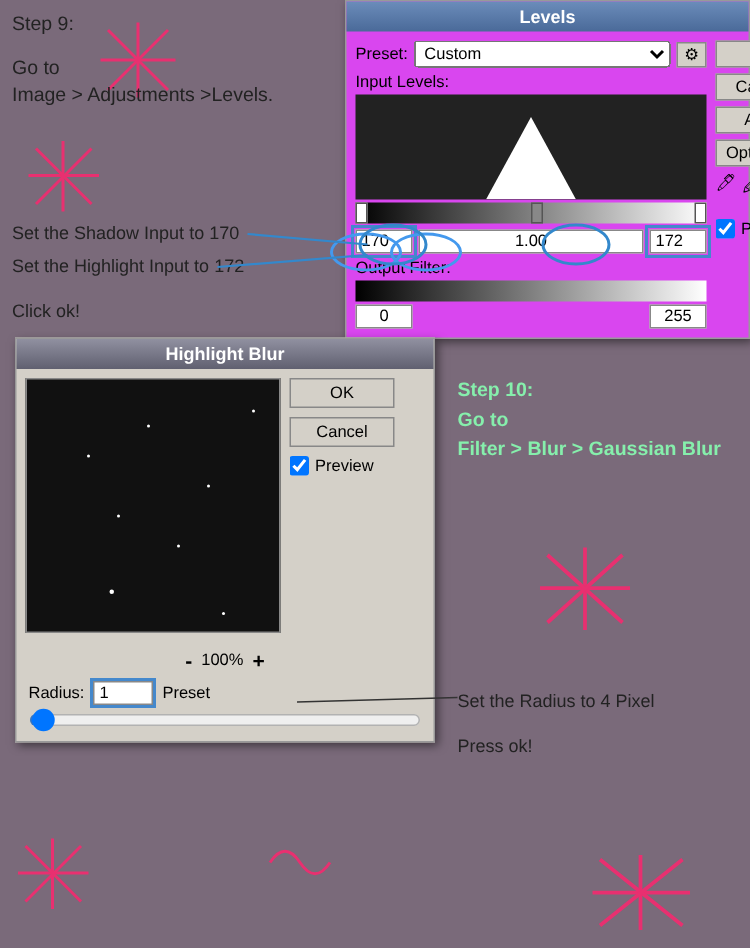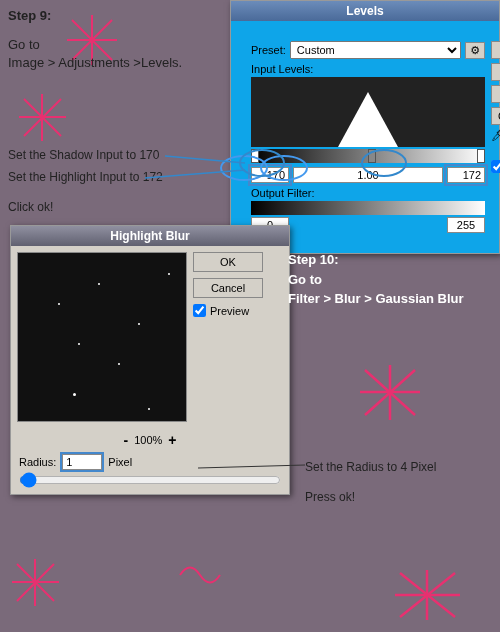--- a/index.html
+++ b/index.html
@@ -12,34 +12,34 @@
       position: relative;
       overflow: hidden;
     }
 
     
     .levels-dialog {
       position: absolute;
       top: 0;
       right: 0;
       width: 270px;
-      background: #0ea5e9;
+      background: #d946ef;
       border: 1px solid #999;
       box-shadow: 2px 2px 6px rgba(0,0,0,0.5);
     }
     .dialog-titlebar {
       background: linear-gradient(to bottom, #6b8cba, #4a6a99);
       color: white;
       text-align: center;
       padding: 3px 6px;
       font-size: 12px;
       font-weight: bold;
     }
     .levels-content {
-      padding: 20px;
+      padding: 6px;
       display: flex;
       gap: 6px;
     }
     .levels-main {
       flex: 1;
     }
     .levels-buttons {
       display: flex;
       flex-direction: column;
       gap: 4px;
@@ -132,21 +132,21 @@
       display: flex;
       align-items: center;
       gap: 4px;
       margin-bottom: 4px;
     }
     .input-field {
       width: 38px;
       font-size: 11px;
       border: 1px solid #888;
       padding: 1px 3px;
-      text-align: right;
+      text-align: left;
     }
     .input-field.highlighted {
       outline: 2px solid #4488cc;
       outline-offset: 1px;
     }
     .middle-val {
       flex: 1;
       text-align: center;
       font-size: 11px;
       border: 1px solid #888;
@@ -301,21 +301,21 @@
       border: 2px solid #4499ee;
       pointer-events: none;
     }
 
     
     .step9-label {
       position: absolute;
       top: 8px;
       left: 8px;
       font-size: 13px;
-      font-weight: bold;
+      font-weight: normal;
       color: #222;
     }
     .goto-text {
       position: absolute;
       top: 36px;
       left: 8px;
       font-size: 13px;
       color: #222;
       line-height: 1.4;
     }
@@ -336,24 +336,24 @@
     .clickok-text {
       position: absolute;
       top: 200px;
       left: 8px;
       font-size: 12px;
       color: #222;
     }
     .step10-label {
       position: absolute;
       top: 250px;
-      left: 288px;
+      left: 305px;
       font-size: 13px;
       font-weight: bold;
-      color: #ffffff;
+      color: #86efac;
       line-height: 1.5;
     }
     .set-radius-text {
       position: absolute;
       top: 460px;
       left: 305px;
       font-size: 12px;
       color: #222;
     }
     .press-ok-text {
@@ -529,21 +529,21 @@
   </div>
   <div class="blur-footer">
     <div class="zoom-row">
       <button class="zoom-btn">-</button>
       <span>100%</span>
       <button class="zoom-btn">+</button>
     </div>
     <div class="radius-row">
       <span>Radius:</span>
       <input class="radius-input highlighted" type="text" value="1" style="">
-      <span>Pixel</span>
+      <span>Preset</span>
     </div>
     <div class="blur-slider-area">
       <input type="range" class="blur-slider" min="0" max="100" value="1" style="">
     </div>
   </div>
 </div>
 
 <div class="step10-label">
   <span>Step 10:</span><br>
   <span>Go to</span><br>

